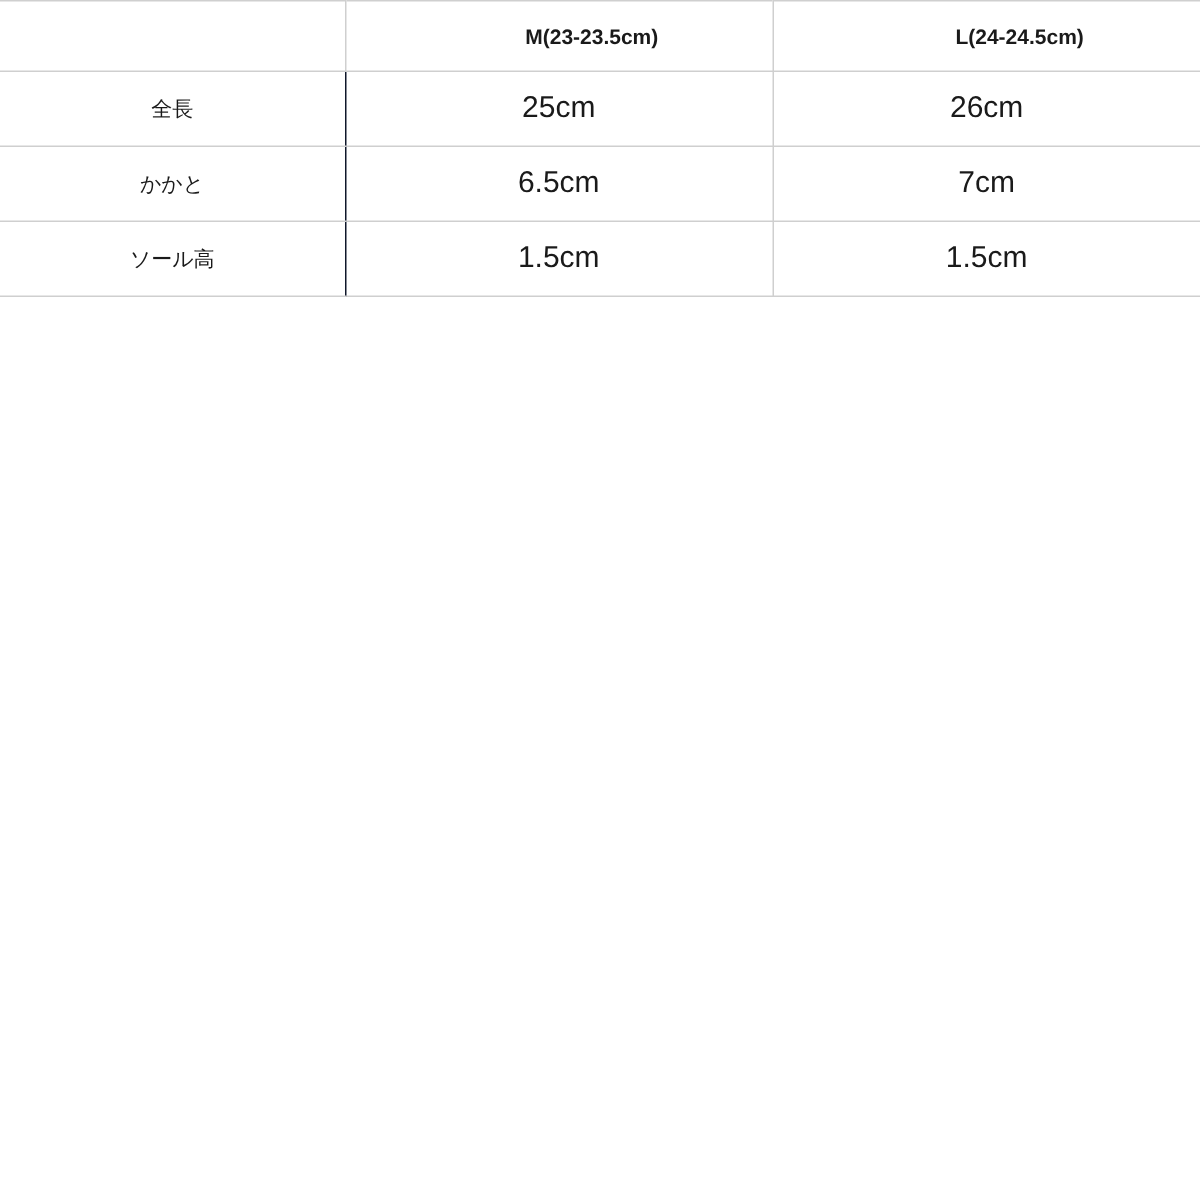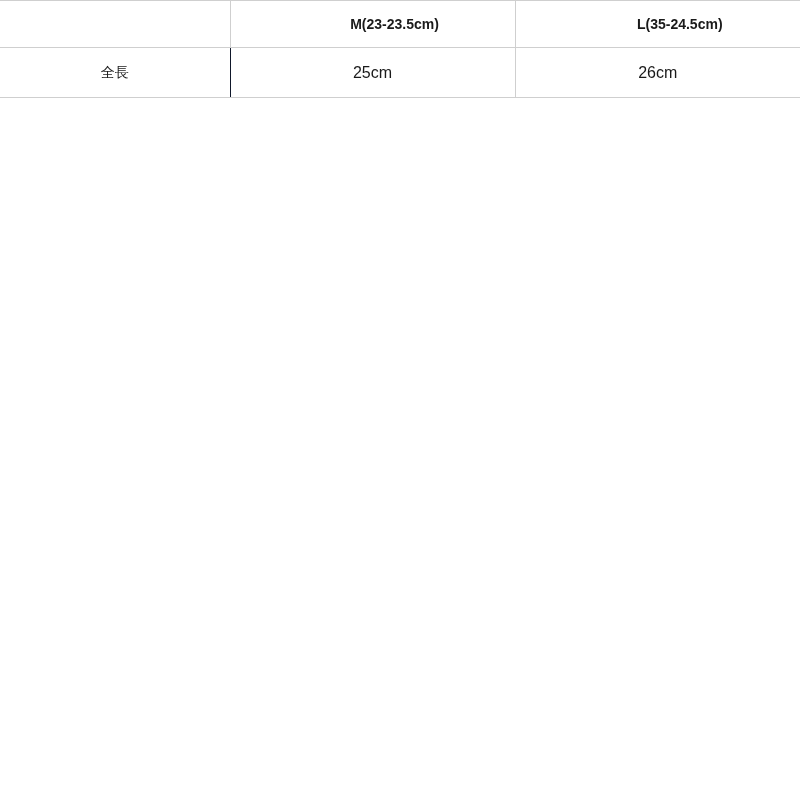--- a/index.html
+++ b/index.html
@@ -26,21 +26,21 @@
   }
   table.spec-table col.c-label { width: 230px; }
   table.spec-table col.c-m { width: 285px; }
   table.spec-table col.c-l { width: 285px; }
 
   table.spec-table th,
   table.spec-table td {
     border-bottom: 1px solid #cfcfcf;
     padding: 0;
     height: 49px;
-    font-size: 16px;
+    font-size: 20px;
     color: #1a1a1a;
     background: #ffffff;
     vertical-align: middle;
     text-align: center;
     font-weight: normal;
   }
   table.spec-table thead th {
     height: 46px;
     font-weight: bold;
     font-size: 14px;
@@ -72,27 +72,37 @@
   <table class="spec-table">
     <colgroup>
       <col class="c-label">
       <col class="c-m">
       <col class="c-l">
     </colgroup>
     <thead>
       <tr>
         <th class="head-blank"></th>
         <th class="head-m">M(23-23.5cm)</th>
-        <th class="head-l">L(35-24.5cm)</th>
+        <th class="head-l">L(24-24.5cm)</th>
       </tr>
     </thead>
     <tbody>
       <tr>
         <td class="cell-label">全長</td>
         <td class="cell-m">25cm</td>
         <td class="cell-l">26cm</td>
+      </tr>
+      <tr>
+        <td class="cell-label">かかと</td>
+        <td class="cell-m">6.5cm</td>
+        <td class="cell-l">7cm</td>
+      </tr>
+      <tr>
+        <td class="cell-label">ソール高</td>
+        <td class="cell-m">1.5cm</td>
+        <td class="cell-l">1.5cm</td>
       </tr>
     </tbody>
   </table>
 
   <div class="blank-area"></div>
 
 </div>
 
 </body></html>

